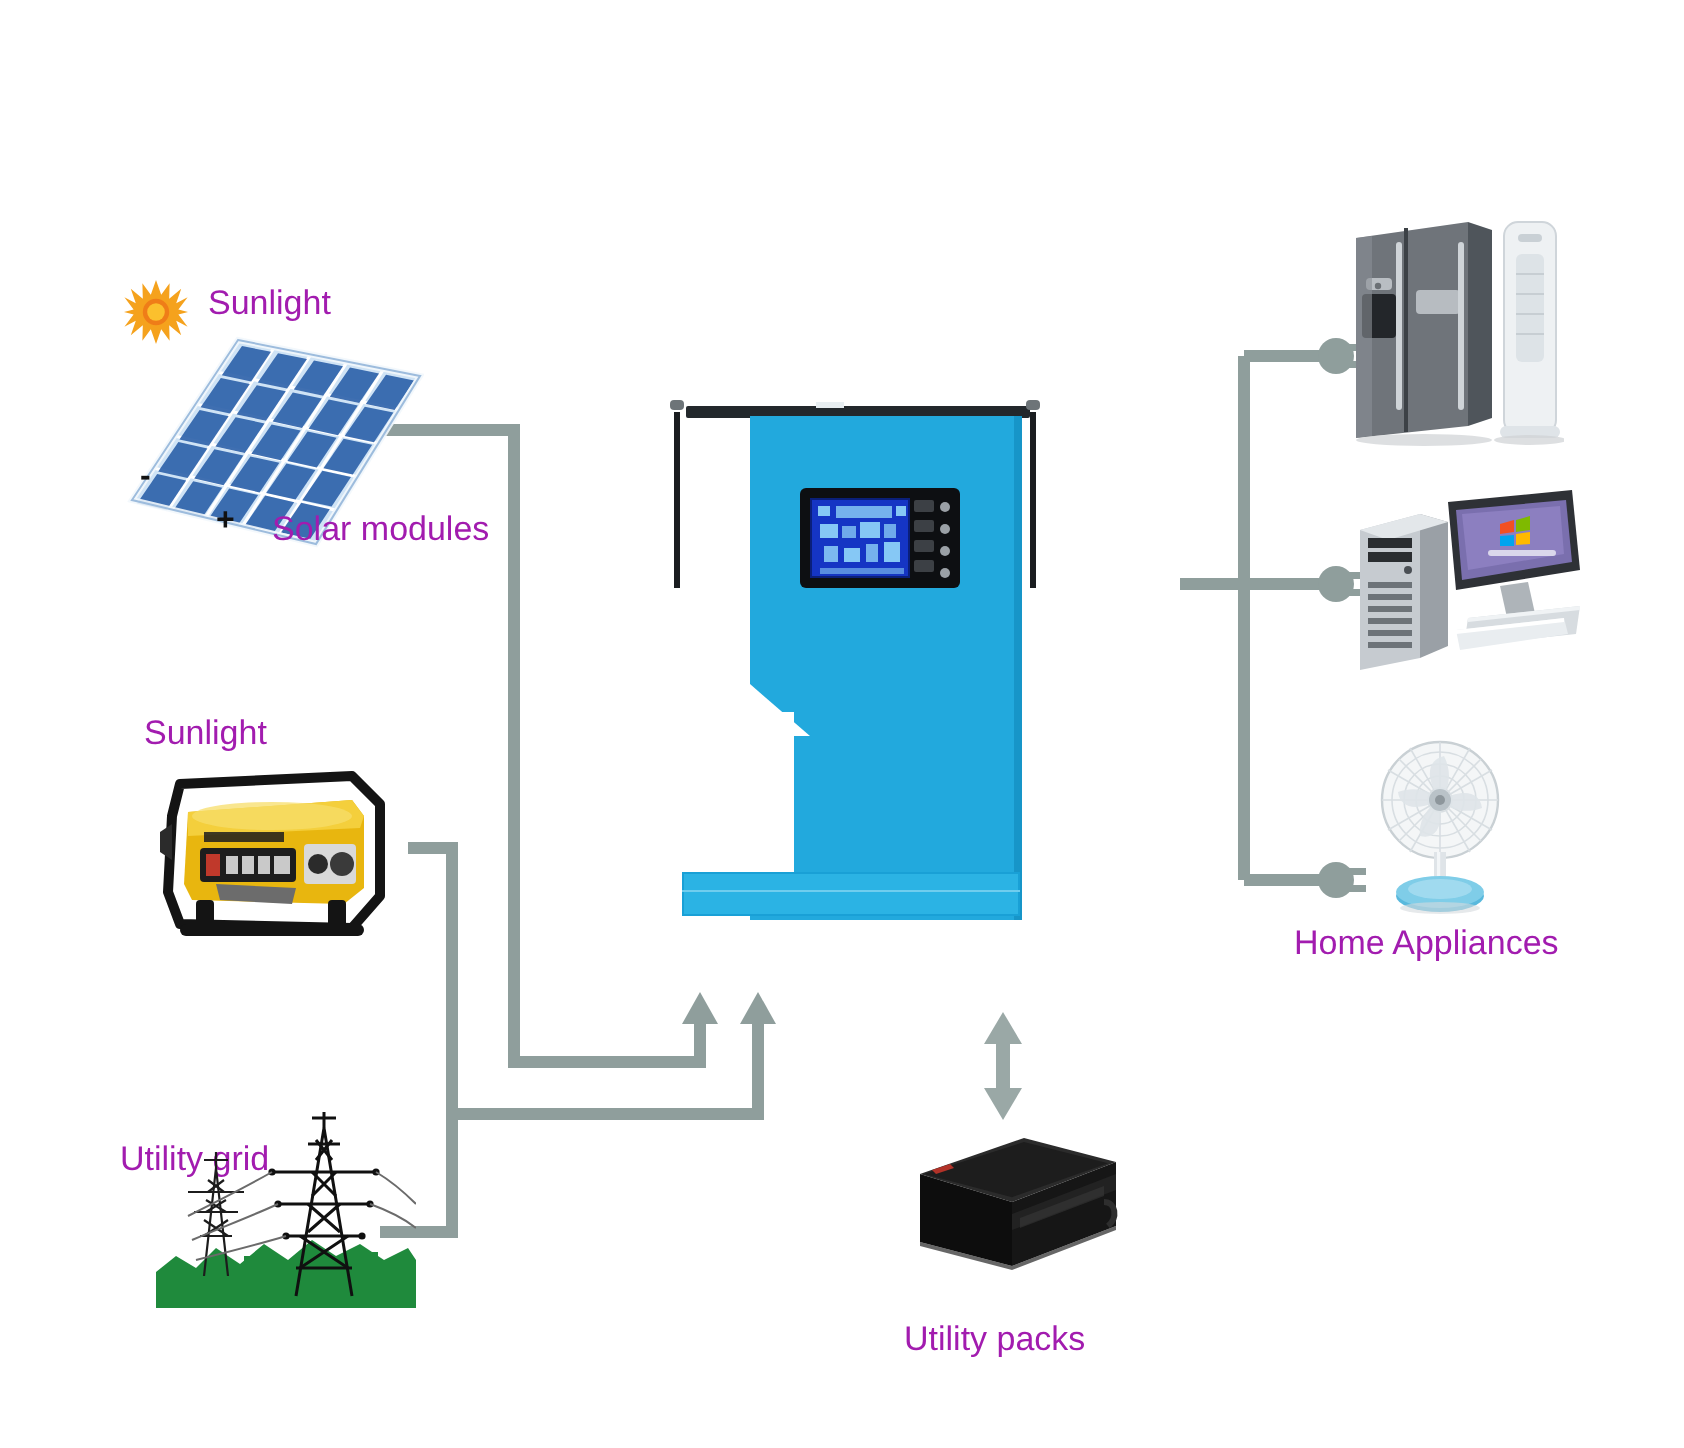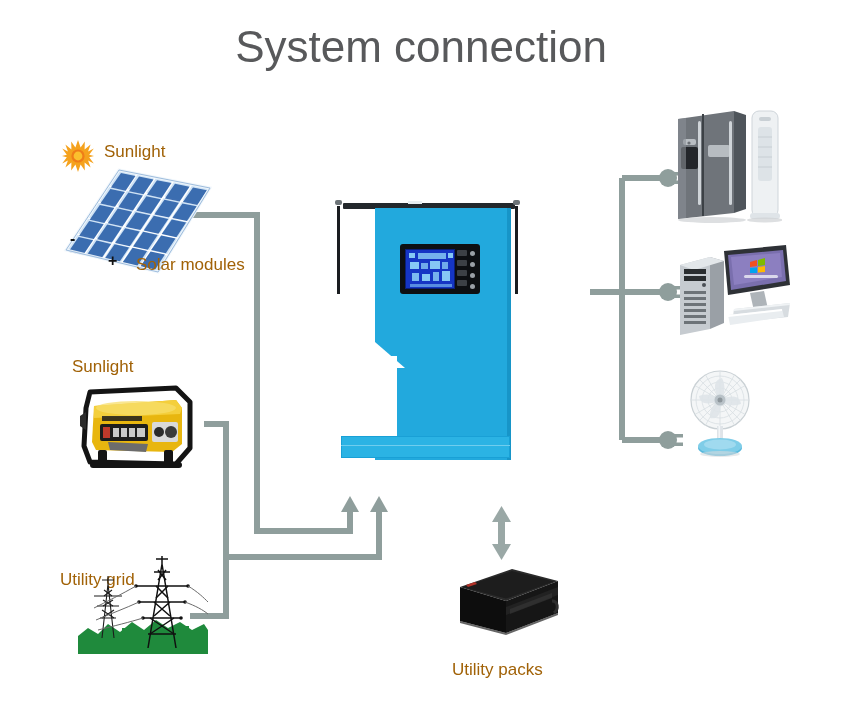--- a/index.html
+++ b/index.html
@@ -12,21 +12,21 @@
   }
   #stage{position:absolute;left:0;top:0;width:842px;height:724px;}
   .abs{position:absolute;}
   
   #title{
     left:0;top:22px;width:842px;text-align:center;
     font-size:44px;color:#58595b;letter-spacing:0px;
     font-weight:400;
   }
   
-  .lbl{font-size:17px;color:#a16207;white-space:nowrap;}
+  .lbl{font-size:17px;color:#a21caf;white-space:nowrap;}
   .term{font-size:16px;color:#111;font-weight:700;}
   
   #wires{position:absolute;left:0;top:0;width:842px;height:724px;}
   
   #inverter{left:325px;top:196px;width:205px;height:285px;}
   .inv-bracket{
     position:absolute;left:18px;top:7px;width:172px;height:6px;
     background:#23282c;border-radius:1px;
   }
   .inv-bracket:after{
@@ -82,21 +82,20 @@
   #fridge{left:672px;top:105px;width:110px;height:118px;}
   #computer{left:672px;top:243px;width:122px;height:95px;}
   #fan{left:680px;top:368px;width:80px;height:92px;}
   .sun{left:62px;top:140px;width:32px;height:32px;}
 </style>
 </head>
 <body>
 
 <div id="stage">
 
-  <div class="abs" id="title">System connection</div>
 
   <svg id="wires" viewBox="0 0 842 724">
     <defs>
       <marker id="arrUp" markerWidth="14" markerHeight="14" refX="7" refY="3" orient="auto">
         <path d="M1,12 L7,1 L13,12 Z" fill="#8f9e9c"></path>
       </marker>
     </defs>
     <g stroke="#8f9e9c" stroke-width="6" fill="none" stroke-linecap="butt" stroke-linejoin="miter">
 
       <path d="M173,215 L257,215 L257,531 L350,531 L350,510"></path>
@@ -461,14 +460,15 @@
 
     <rect x="37" y="58" width="6" height="18" fill="#dfe4e8"></rect>
     <rect x="38.5" y="58" width="1.6" height="18" fill="#f3f6f8"></rect>
 
     <ellipse cx="40" cy="80" rx="22" ry="8" fill="#59b9dd"></ellipse>
     <ellipse cx="40" cy="78" rx="22" ry="8" fill="#7fcde8"></ellipse>
     <ellipse cx="40" cy="76.5" rx="16" ry="5" fill="#a9ddf0" opacity="0.8"></ellipse>
     <ellipse cx="40" cy="86" rx="20" ry="3" fill="#d5dadd" opacity="0.6"></ellipse>
   </svg>
 
+  <div class="abs lbl" style="left:647px;top:462px;">Home Appliances</div>
 
 </div>
 
 </body></html>

